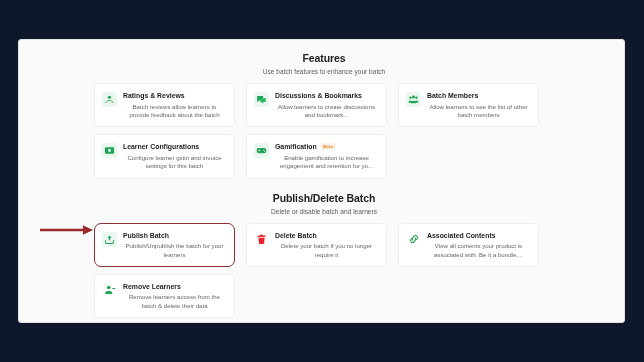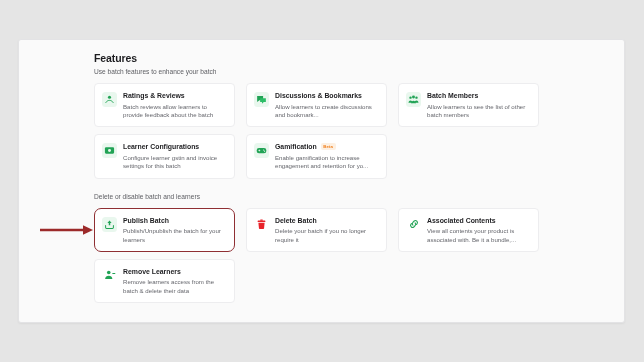--- a/index.html
+++ b/index.html
@@ -3,21 +3,21 @@
 <meta charset="utf-8">
 <style>
   html,body{margin:0;padding:0;}
   body{
     width:644px;height:362px;
     background:#ffffff;
     font-family:"Liberation Sans","DejaVu Sans",sans-serif;
     -webkit-font-smoothing:antialiased;
     overflow:hidden;
   }
-  .screen{position:relative;width:644px;height:362px;background:#e5e5e5;}
+  .screen{position:relative;width:644px;height:362px;background:#0f172a;text-align:center;}
 
   
   .panel{
     position:absolute;
     left:18px;top:39px;
     width:607px;height:284px;
     background:#fafafa;
     border:1px solid #e3e3e5;
     border-radius:3px;
     box-shadow:0 1px 2px rgba(0,0,0,0.05);
@@ -219,20 +219,21 @@
               <div class="card-desc">Enable gamification to increase engagement and retention for yo...</div>
             </div>
           </div>
 
         </div>
       </div>
 
       <div class="section-gap"></div>
 
       <div class="section">
+        <div class="section-title">Publish/Delete Batch</div>
         <div class="section-sub">Delete or disable batch and learners</div>
 
         <div class="grid">
 
           <div class="card highlight">
             <span class="icon-tile">
               <svg width="11" height="11" viewBox="0 0 24 24" fill="none">
                 <path d="M12 3.5l4.6 5h-3v5h-3.2v-5h-3z" fill="#21a355"></path>
                 <path d="M3.5 14v4.5c0 1.1.9 2 2 2h13c1.1 0 2-.9 2-2V14" stroke="#21a355" stroke-width="2.2" stroke-linecap="round" fill="none"></path>
               </svg>

